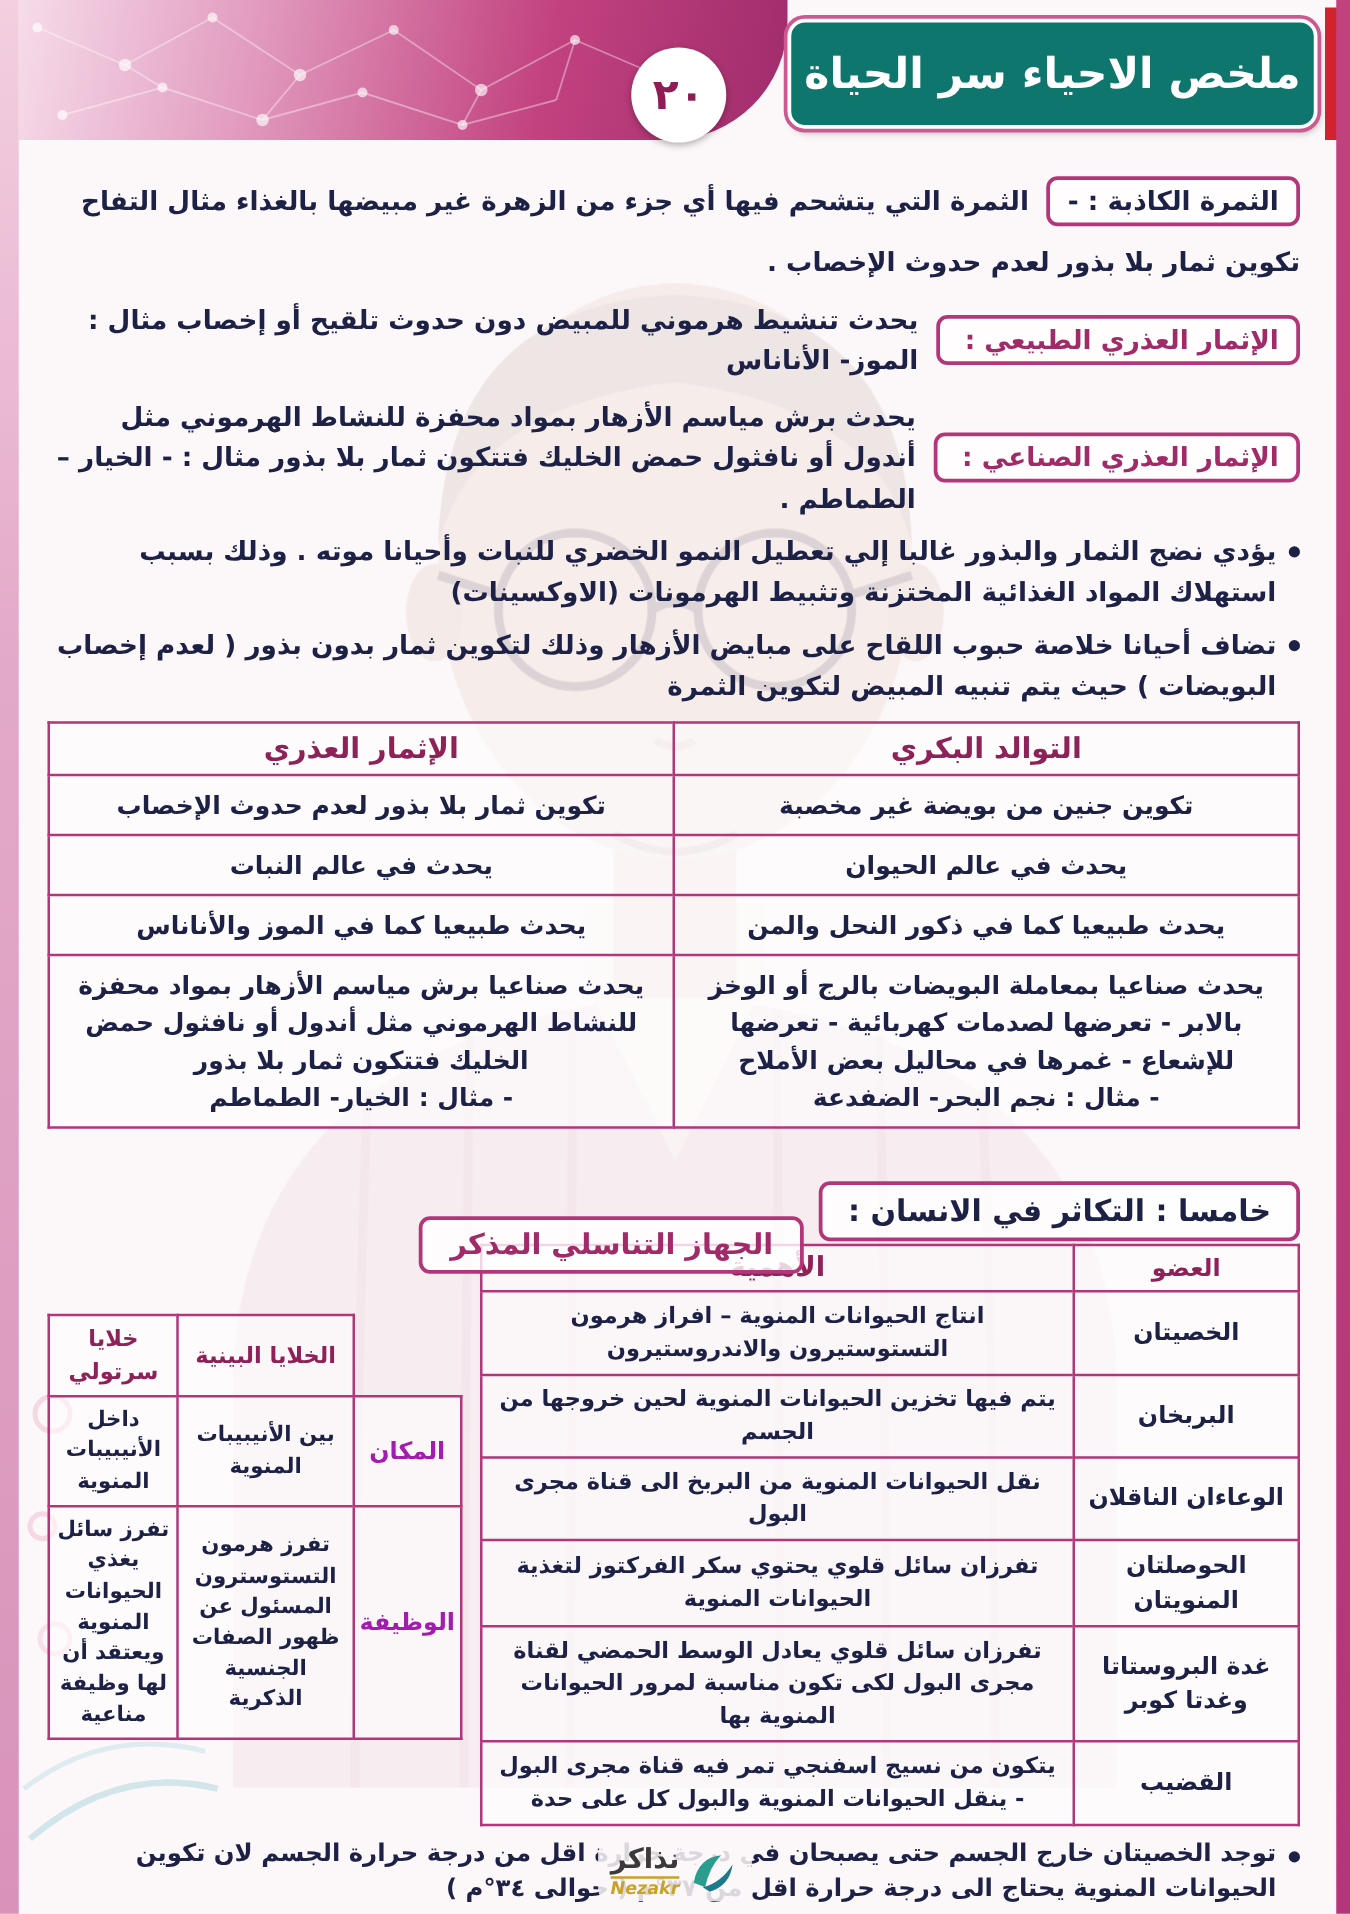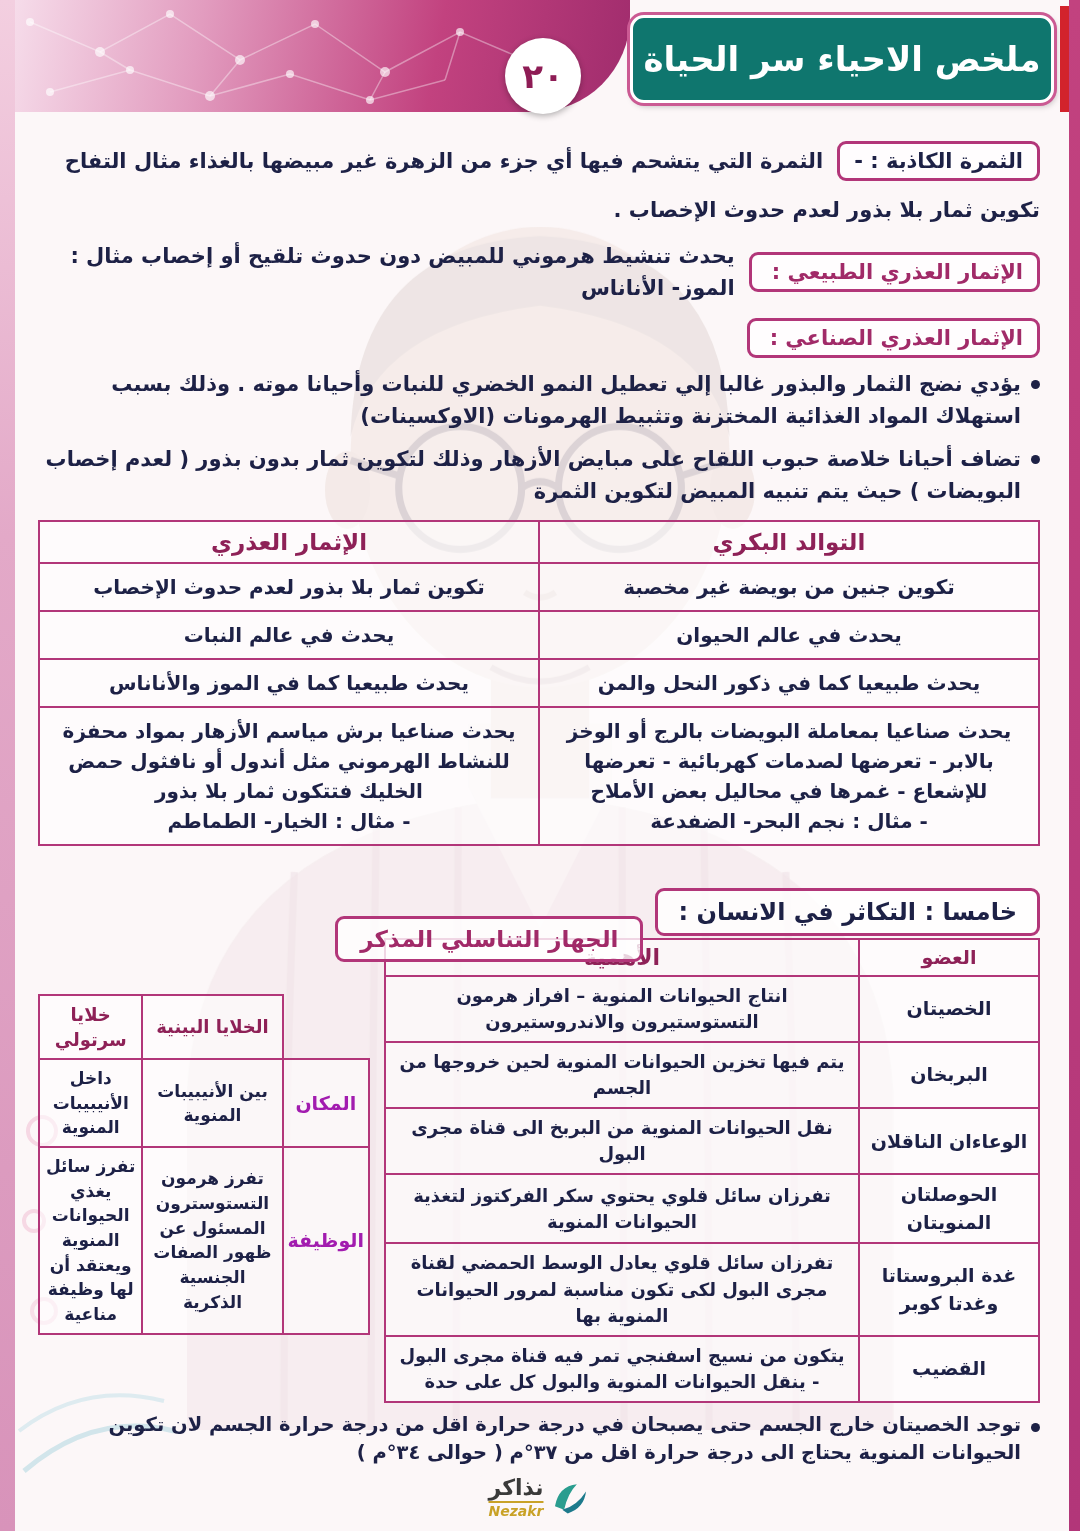--- a/index.html
+++ b/index.html
@@ -173,20 +173,21 @@
     </div>
     <div class="def-row">
       <p class="def-text">تكوين ثمار بلا بذور لعدم حدوث الإخصاب .</p>
     </div>
     <div class="def-row">
       <span class="def-label magenta">الإثمار العذري الطبيعي :</span>
       <p class="def-text">يحدث تنشيط هرموني للمبيض دون حدوث تلقيح أو إخصاب مثال : الموز- الأناناس</p>
     </div>
     <div class="def-row">
       <span class="def-label magenta">الإثمار العذري الصناعي :</span>
+      <p class="def-text">يحدث برش مياسم الأزهار بمواد محفزة للنشاط الهرموني مثل أندول أو نافثول حمض الخليك فتتكون ثمار بلا بذور مثال : - الخيار – الطماطم .</p>
     </div>
 
     <div class="bullet">
       <span class="dot"></span>
       <p>يؤدي نضج الثمار والبذور غالبا إلي تعطيل النمو الخضري للنبات وأحيانا موته . وذلك بسبب استهلاك المواد الغذائية المختزنة وتثبيط الهرمونات (الاوكسينات)</p>
     </div>
     <div class="bullet">
       <span class="dot"></span>
       <p>تضاف أحيانا خلاصة حبوب اللقاح على مبايض الأزهار وذلك لتكوين ثمار بدون بذور ( لعدم إخصاب البويضات ) حيث يتم تنبيه المبيض لتكوين الثمرة</p>
     </div>

